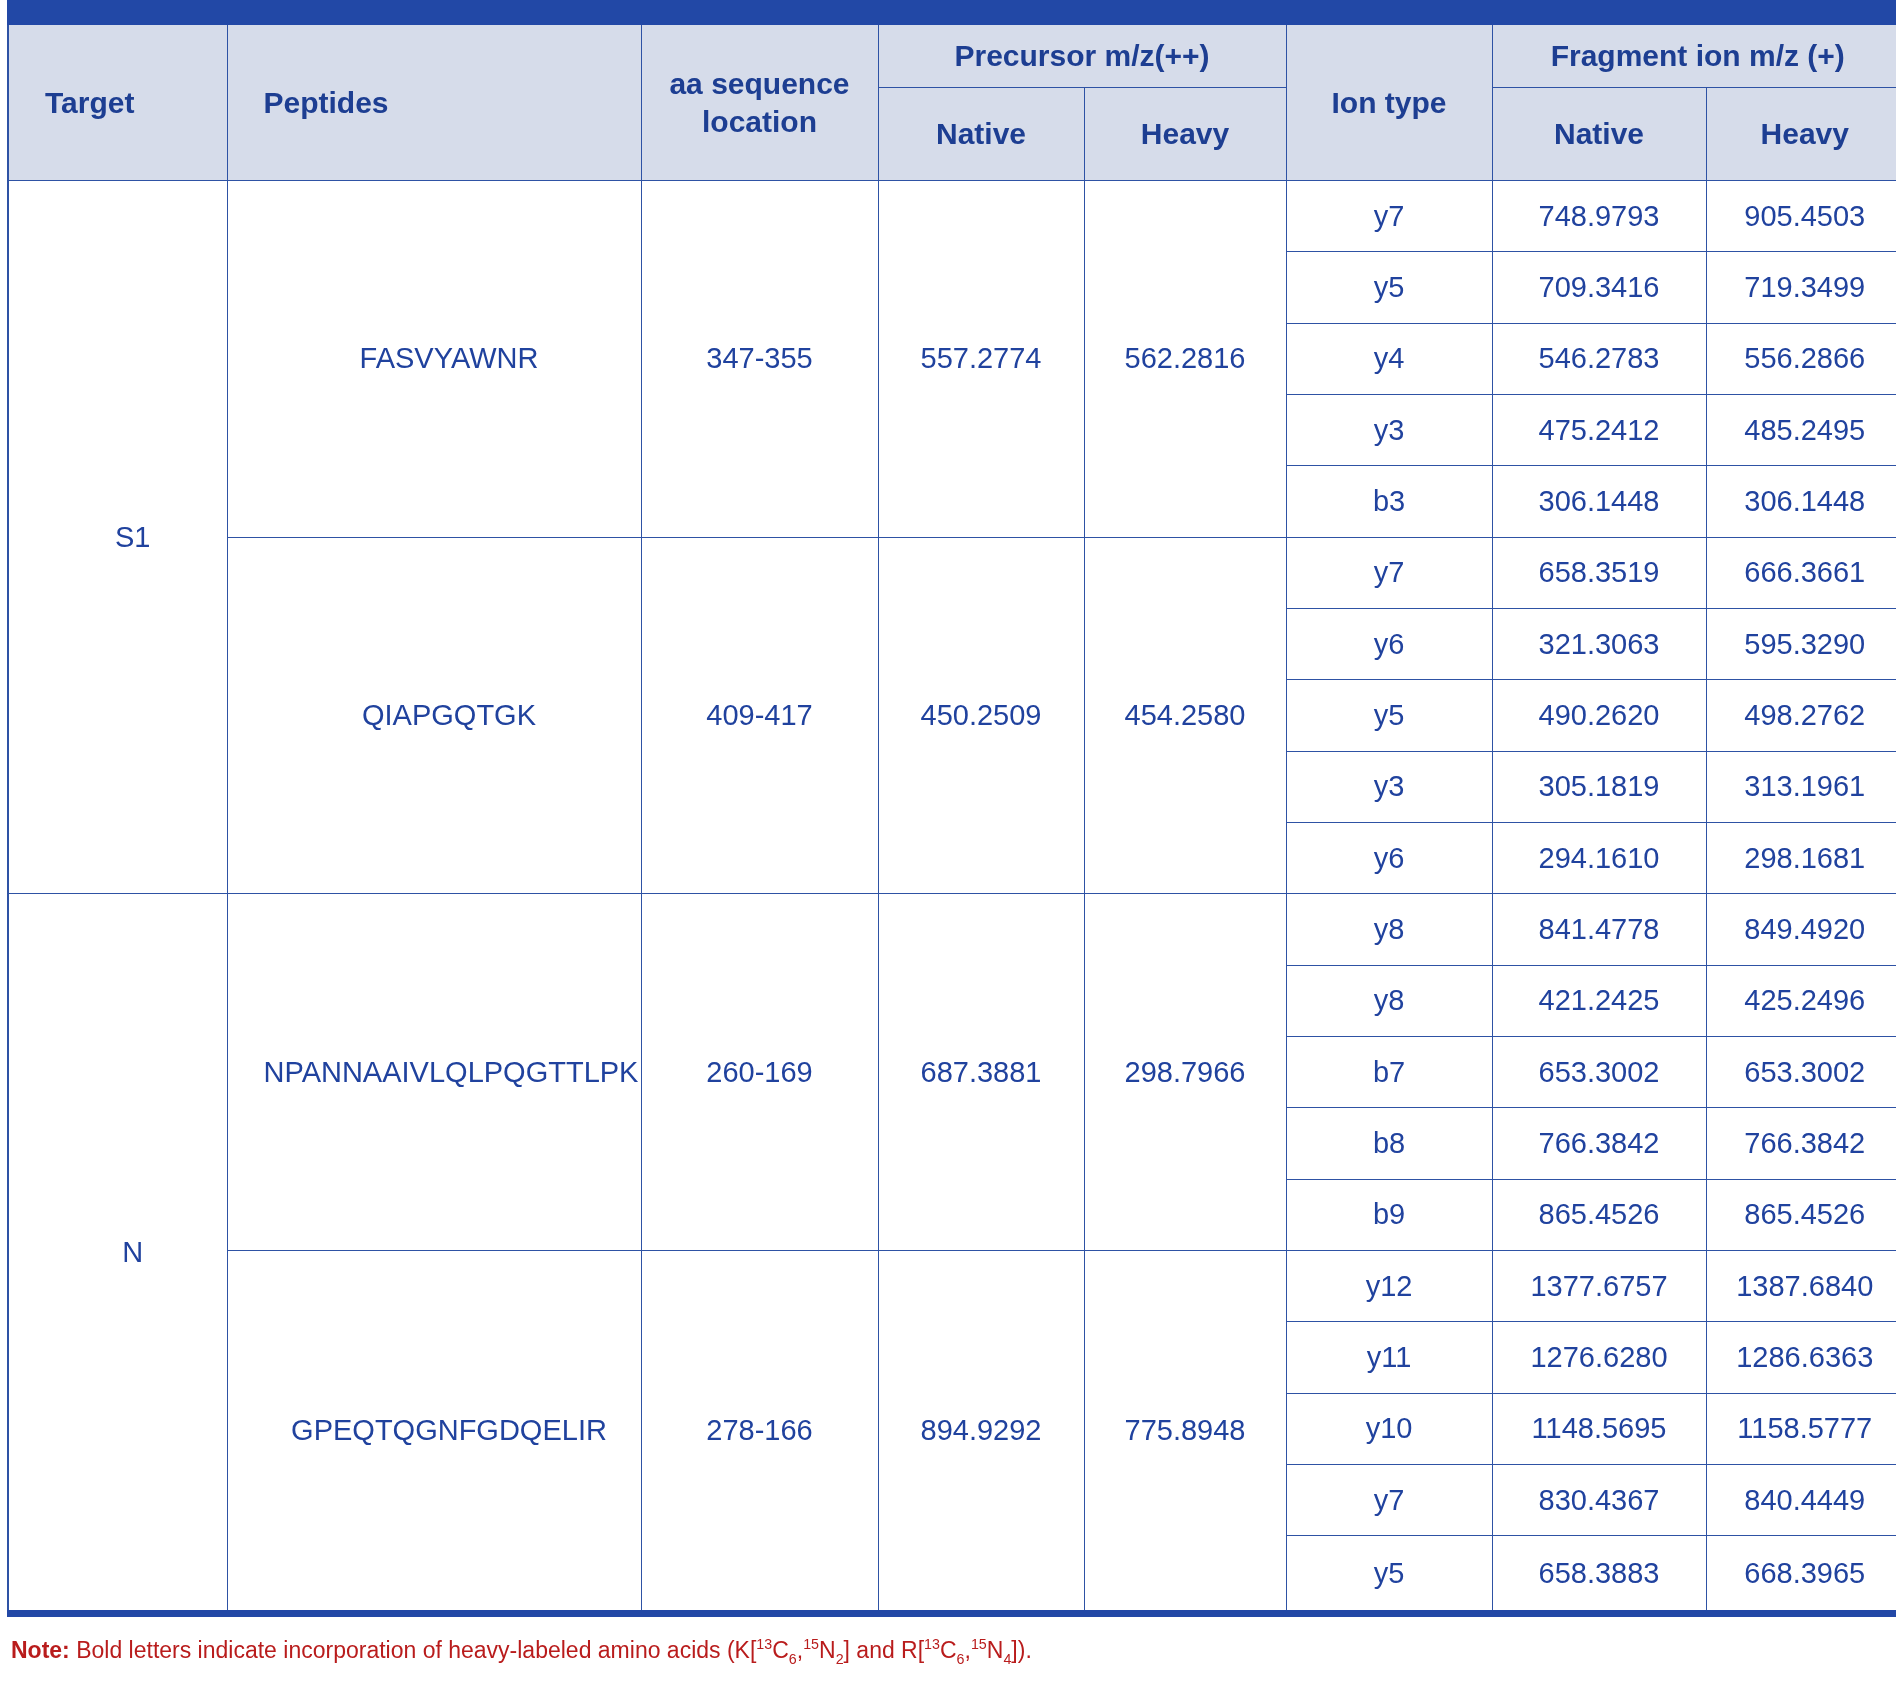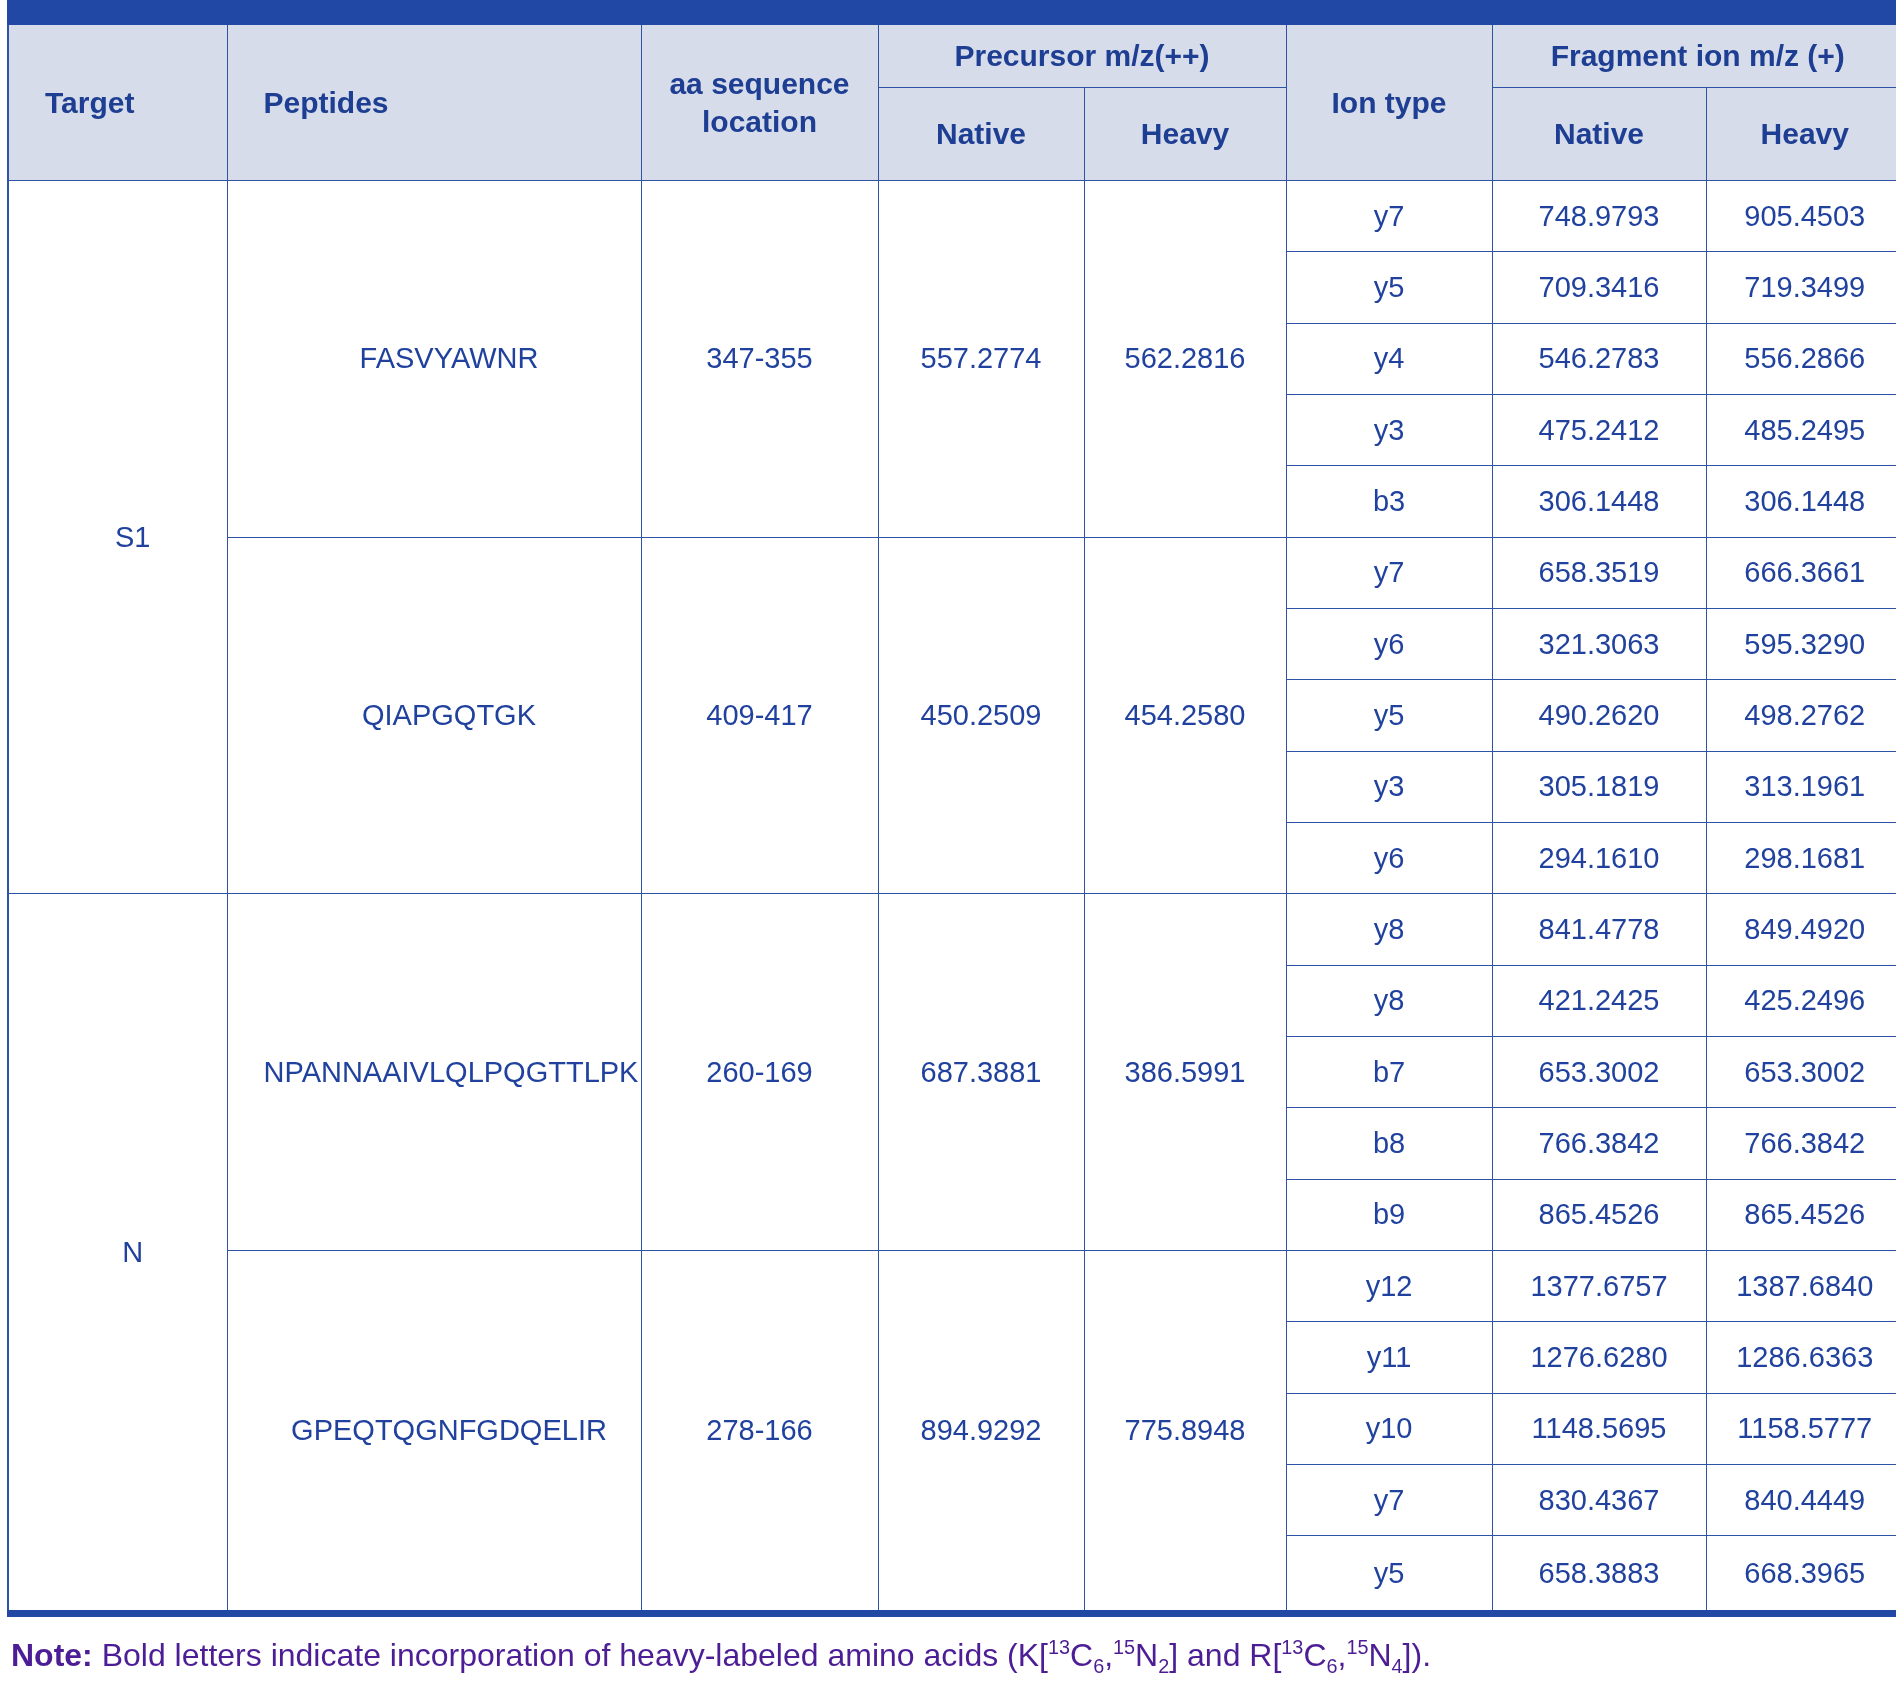--- a/index.html
+++ b/index.html
@@ -53,22 +53,22 @@
     background: #ffffff;
     font-size: 29px;
     font-weight: 400;
     color: #20429e;
   }
   .left { text-align: center; padding-left: 36px; }
   thead th.left { text-align: left; }
   .note-area {
     margin: 0 7px;
     padding: 20px 4px 0 4px;
-    font-size: 32px;
-    color: #4c1d95;
+    font-size: 23px;
+    color: #b91c1c;
   }
   .note-area strong { font-weight: 700; }
   .note-area sup, .note-area sub { font-size: 0.62em; line-height: 0; }
 </style>
 </head>
 <body>
 
 <div class="page">
 
   <table class="mrm">
@@ -156,21 +156,21 @@
         <tr>
           <td>y6</td>
           <td>294.1610</td>
           <td>298.1681</td>
         </tr>
         <tr>
           <td rowspan="10" class="left">N</td>
           <td rowspan="5" class="left">NPANNAAIVLQLPQGTTLPK</td>
           <td rowspan="5">260-169</td>
           <td rowspan="5">687.3881</td>
-          <td rowspan="5">386.5991</td>
+          <td rowspan="5">298.7966</td>
           <td>y8</td>
           <td>841.4778</td>
           <td>849.4920</td>
         </tr>
         <tr>
           <td>y8</td>
           <td>421.2425</td>
           <td>425.2496</td>
         </tr>
         <tr>

